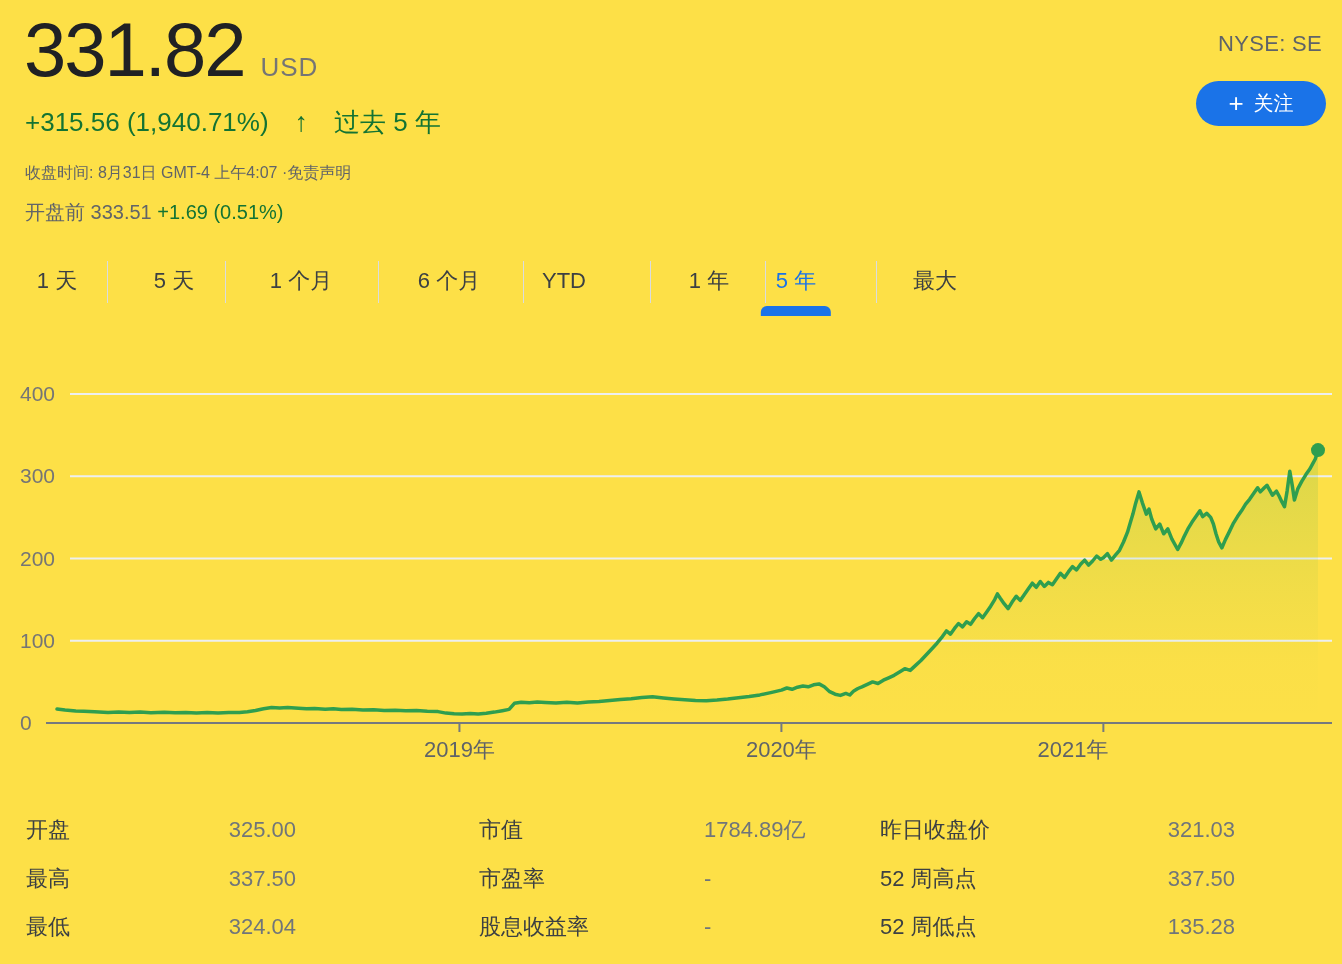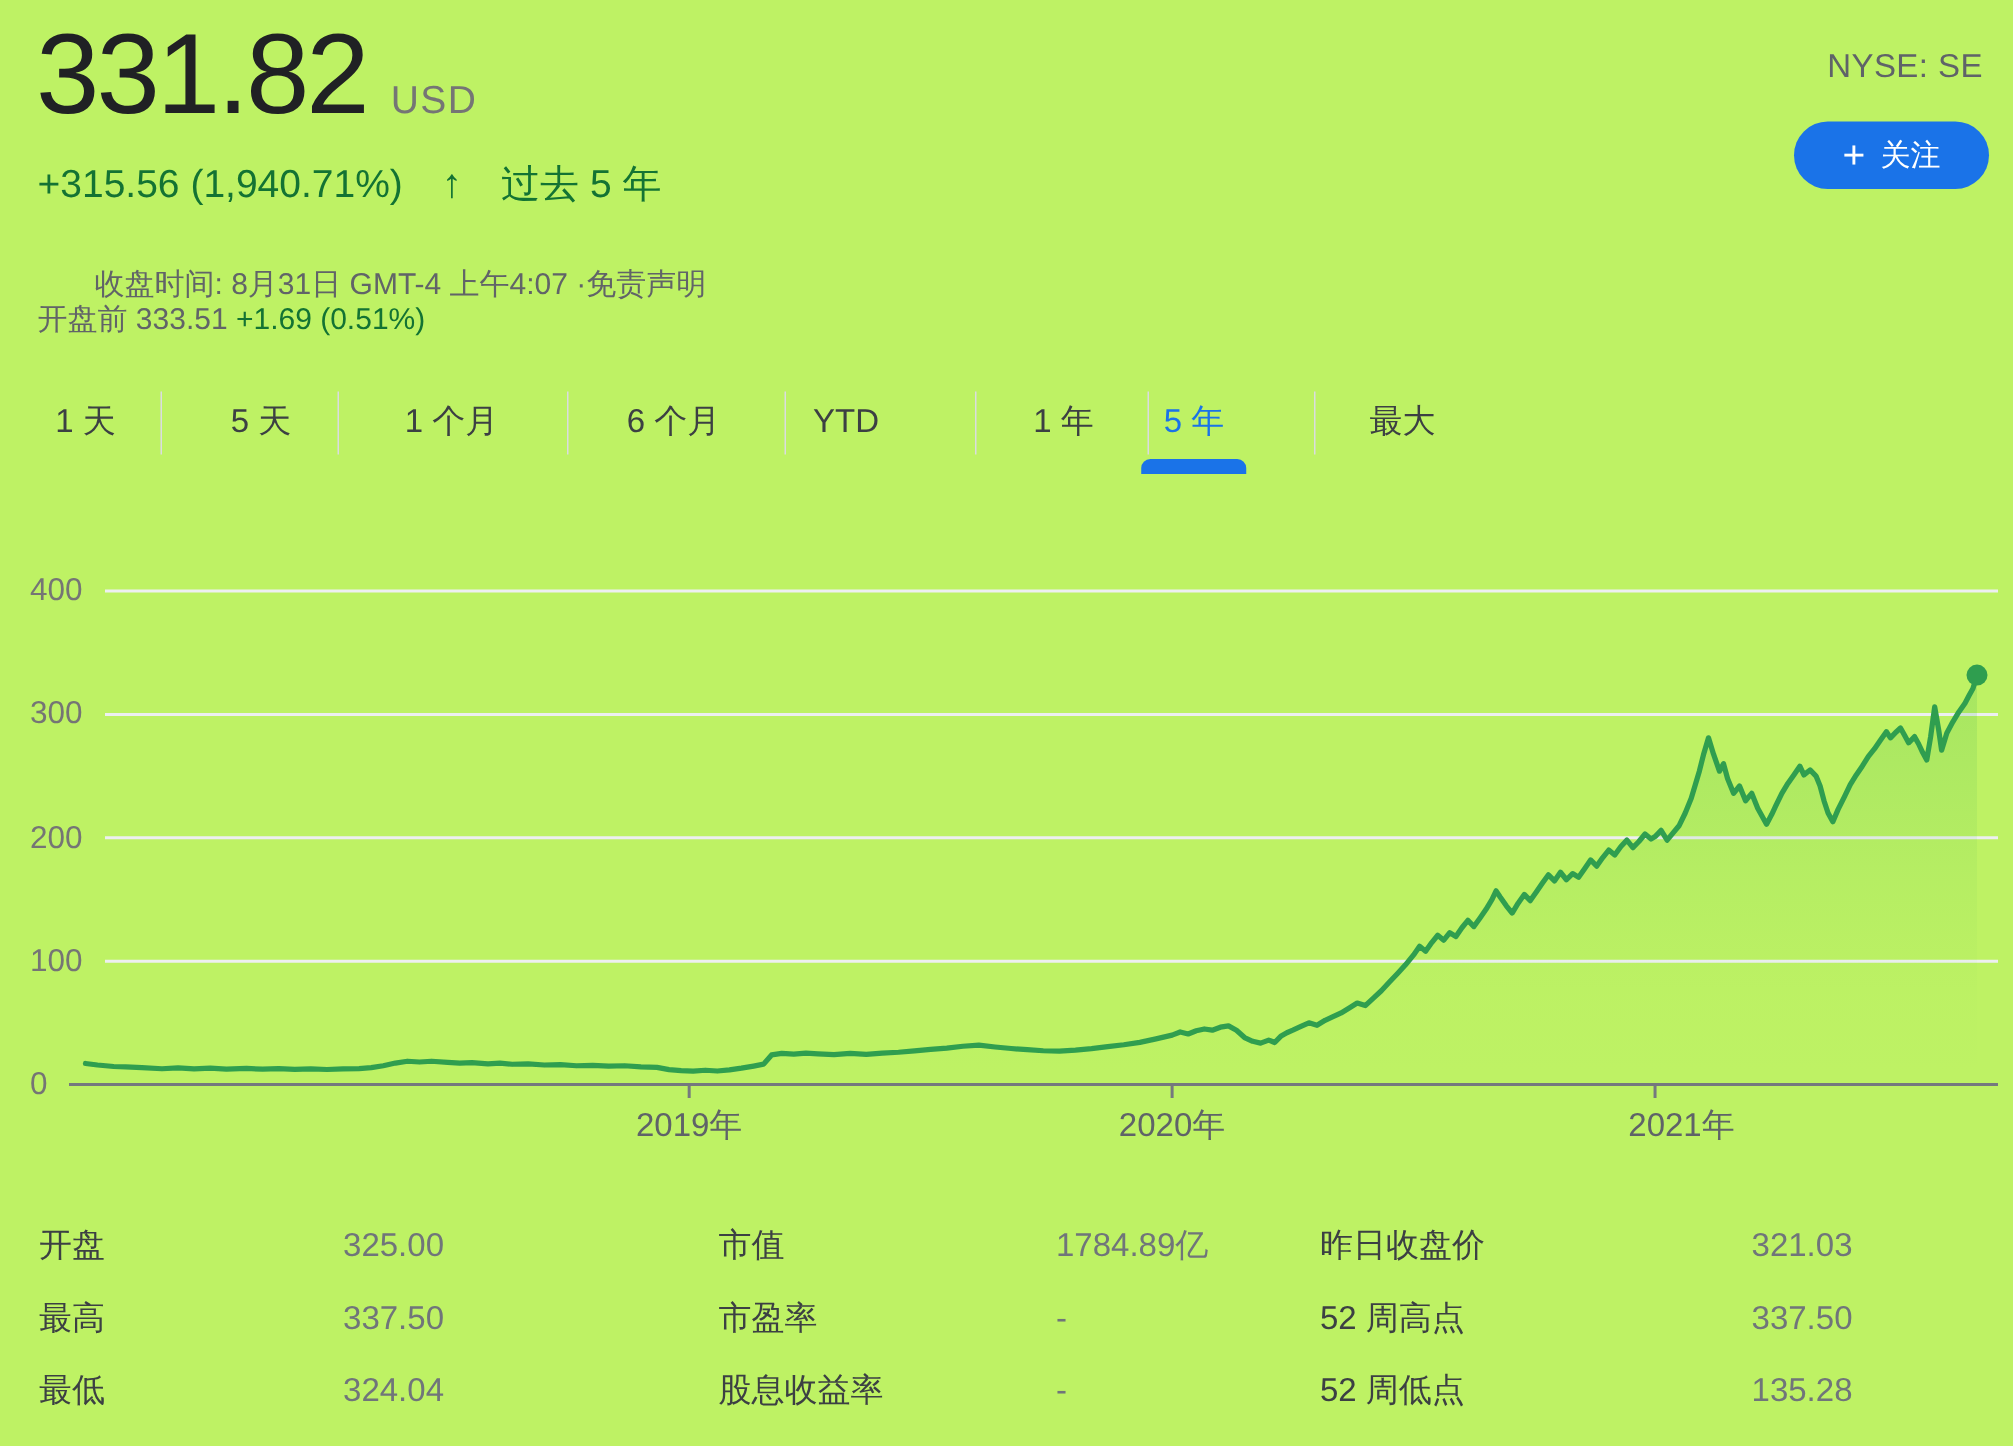--- a/index.html
+++ b/index.html
@@ -1,26 +1,26 @@
 <!DOCTYPE html>
 <html><head>
 <meta charset="utf-8">
 <style>
   html,body{margin:0;padding:0;background:#fff;}
-  .app{position:relative;width:1342px;height:964px;background:#bef264;overflow:hidden;
+  .app{position:relative;width:1342px;height:964px;background:#fde047;overflow:hidden;
        font-family:"Liberation Sans",sans-serif;color:#202124;}
 
   
   .price-row{position:absolute;left:24px;top:12px;display:flex;align-items:baseline;gap:16px;}
   .price{font-size:76px;font-weight:500;letter-spacing:-2px;line-height:1;color:#202124;}
   .currency{font-size:26px;color:#757575;letter-spacing:1px;}
   .change-row{position:absolute;left:25px;top:105px;display:flex;align-items:center;gap:26px;
               font-size:26px;color:#137333;white-space:nowrap;}
   .change-arrow{font-weight:700;font-size:27px;line-height:1;}
-  .close-row{position:absolute;left:25px;top:176px;font-size:20px;color:#616468;white-space:nowrap;margin-left:38px;}
+  .close-row{position:absolute;left:25px;top:163px;font-size:16px;color:#616468;white-space:nowrap;}
   .disclaimer-link{color:#616468;cursor:pointer;}
   .pre-row{position:absolute;left:25px;top:199px;font-size:20px;color:#616468;white-space:nowrap;}
   .pre-green{color:#137333;}
   .exchange{position:absolute;top:31px;right:20px;font-size:22px;color:#5f6368;letter-spacing:.3px;}
   .follow-btn{position:absolute;top:81px;right:16px;width:130px;height:45px;border:none;
               border-radius:23px;background:#1a73e8;color:#fff;display:flex;align-items:center;
               justify-content:center;gap:10px;cursor:pointer;font-family:inherit;}
   .follow-plus{font-size:26px;font-weight:400;line-height:1;margin-top:-2px;}
   .follow-label{font-size:20px;}
 
@@ -117,21 +117,21 @@
       <circle cx="1318" cy="450.07805" r="7" fill="#2f9e4f"></circle>
     </svg>
   <div id="axisLabels">
       <div class="ylabel" style="top: 711px;">0</div>
       <div class="ylabel" style="top: 628.75px;">100</div>
       <div class="ylabel" style="top: 546.5px;">200</div>
       <div class="ylabel" style="top: 464.25px;">300</div>
       <div class="ylabel" style="top: 382px;">400</div>
       <div class="xlabel" style="left: 459.447px;">2019年</div>
       <div class="xlabel" style="left: 781.404px;">2020年</div>
-      <div class="xlabel" style="left: 1121px;">2021年</div>
+      <div class="xlabel" style="left: 1073px;">2021年</div>
     </div>
 
   <div id="stats">
       <div class="stat-col" style="left: 26px; width: 270px;">
         <div class="stat-row">
           <span class="stat-label">开盘</span>
           <span class="stat-value" style="right: 0px;">325.00</span>
         </div>
         <div class="stat-row">
           <span class="stat-label">最高</span>

